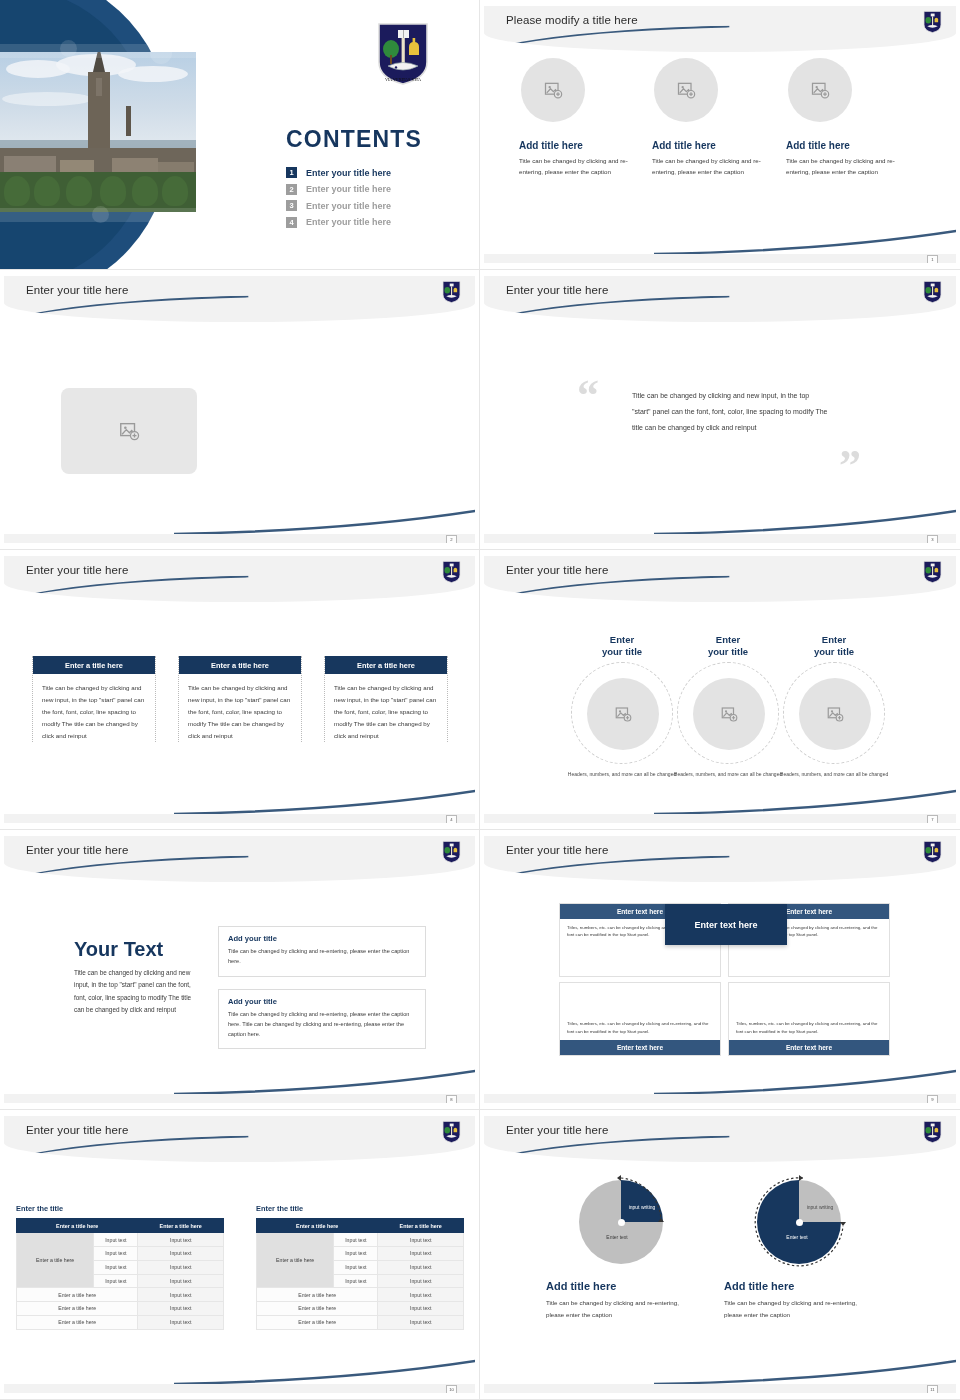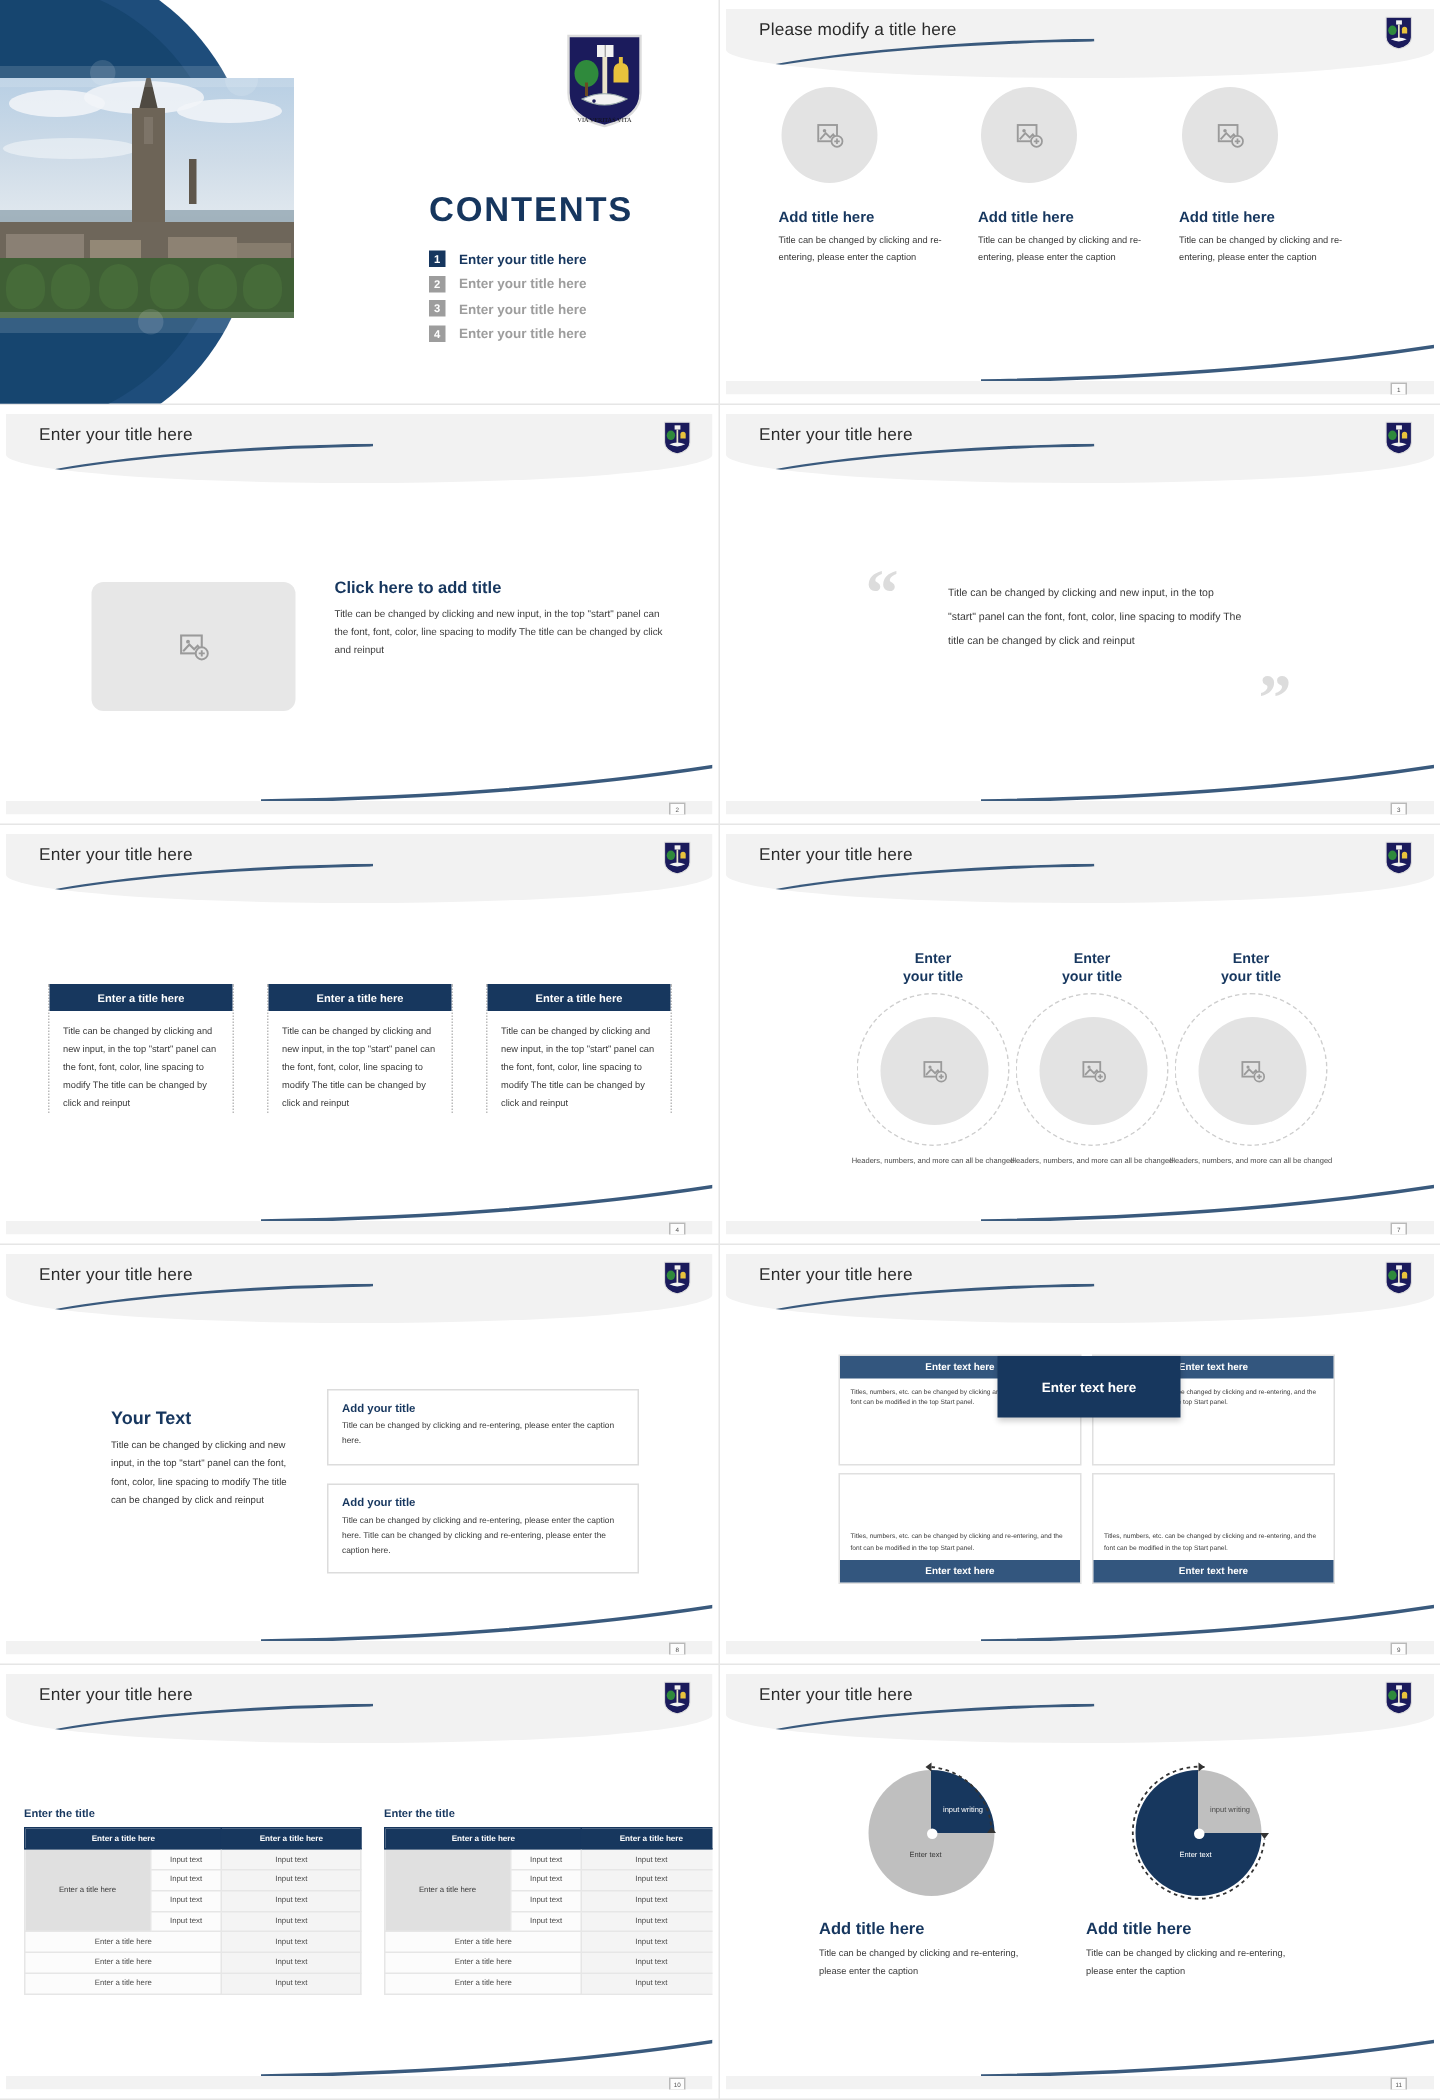--- a/index.html
+++ b/index.html
@@ -153,39 +153,39 @@
 
   
   .s6-col { position:absolute; top:78px; width:128px; text-align:center; }
   .s6-t { font-size:9.5px; font-weight:bold; color:#16365e; line-height:1.25; }
   .s6-ring { position:relative; width:102px; height:102px; margin:4px auto 0; border:1px dashed #cfcfcf; border-radius:50%; }
   .s6-ring .ph-circle { width:72px; height:72px; position:absolute; left:15px; top:15px; }
   .s6-cap { margin-top:6px; font-size:5px; line-height:1.6; color:#4a4a4a; }
 
   
   .s7-l { position:absolute; left:70px; top:102px; width:124px; }
-  .s7-h { font-size:12px; }
+  .s7-h { font-size:20px; }
   .s7-p { margin-top:6px; font-size:6.4px; line-height:1.95; }
   .s7-card { position:absolute; left:214px; width:208px; border:1px solid #dcdcdc; padding:7px 9px 9px; }
   .s7-card h4 { font-size:7.6px; color:#16365e; }
   .s7-card p { margin-top:4px; font-size:5.6px; line-height:1.75; color:#3a3a3a; }
 
   
   .s8-box { position:absolute; width:162px; border:1px solid #e0e0e0; }
   .s8-bar { background:#33567e; color:#fff; text-align:center; font-size:6.6px; font-weight:bold; padding:4px 0; }
   .s8-tx { padding:5px 7px; font-size:4.4px; line-height:1.65; color:#3a3a3a; }
   .s8-center {
     position:absolute; left:181px; top:68px; width:122px; height:41px;
     background:#17375e; color:#fff; display:flex; align-items:center;
     justify-content:center; font-size:9px; font-weight:bold;
     box-shadow:0 2px 4px rgba(0,0,0,.2);
   }
 
   
-  .tbl-wrap { position:absolute; top:88px; width:225px; }
+  .tbl-wrap { position:absolute; top:88px; width:208px; }
   .tbl-cap { font-size:7.4px; font-weight:bold; color:#16365e; margin-bottom:5px; }
   table { border-collapse:collapse; width:100%; font-size:5.2px; }
   th { background:#17375e; color:#fff; font-size:5.4px; font-weight:bold; padding:3.6px 0; text-align:center; border:1px solid #17375e; }
   td { padding:3.4px 0; text-align:center; color:#4a4a4a; border:1px solid #e6e6e6; background:#fcfcfc; }
   td.shade { background:#e0e0e0; color:#3a3a3a; }
   td.alt { background:#f4f4f4; }
 
   
   .pie-wrap { position:absolute; top:64px; width:150px; }
   .pie { position:relative; width:84px; height:84px; border-radius:50%; margin:0 auto; }
@@ -352,24 +352,20 @@
       <div class="ph-rect s3-img">
         <svg width="22" height="22" viewBox="0 0 24 24">
           <rect x="3" y="4" width="15" height="13" fill="none" stroke="#9a9a9a" stroke-width="1.5"></rect>
           <circle cx="8" cy="8.5" r="1.4" fill="#9a9a9a"></circle>
           <path d="M4.5 15.5 L9 10.5 L12.5 14 L15 11.5 L17 14" fill="none" stroke="#9a9a9a" stroke-width="1.5"></path>
           <circle cx="18" cy="17" r="4.4" fill="#e7e7e7" stroke="#9a9a9a" stroke-width="1.4"></circle>
           <path d="M18 14.8 v4.4 M15.8 17 h4.4" stroke="#9a9a9a" stroke-width="1.4"></path>
         </svg>
       </div>
 
-      <div class="s3-tx">
-        <div class="s3-h h-blue">Click here to add title</div>
-        <div class="s3-p body-tx">Title can be changed by clicking and new input, in the top "start" panel can the font, font, color, line spacing to modify The title can be changed by click and reinput</div>
-      </div>
 
       <svg class="botcurve" viewBox="0 0 300 26" preserveAspectRatio="none">
         <path d="M0 25 Q170 22 300 2" fill="none" stroke="#3a5a7d" stroke-width="2.4"></path>
       </svg>
       <div class="footstrip"></div>
       <div class="pagenum">2</div>
     </div>
   </div>
 
   <div class="slide col2">

